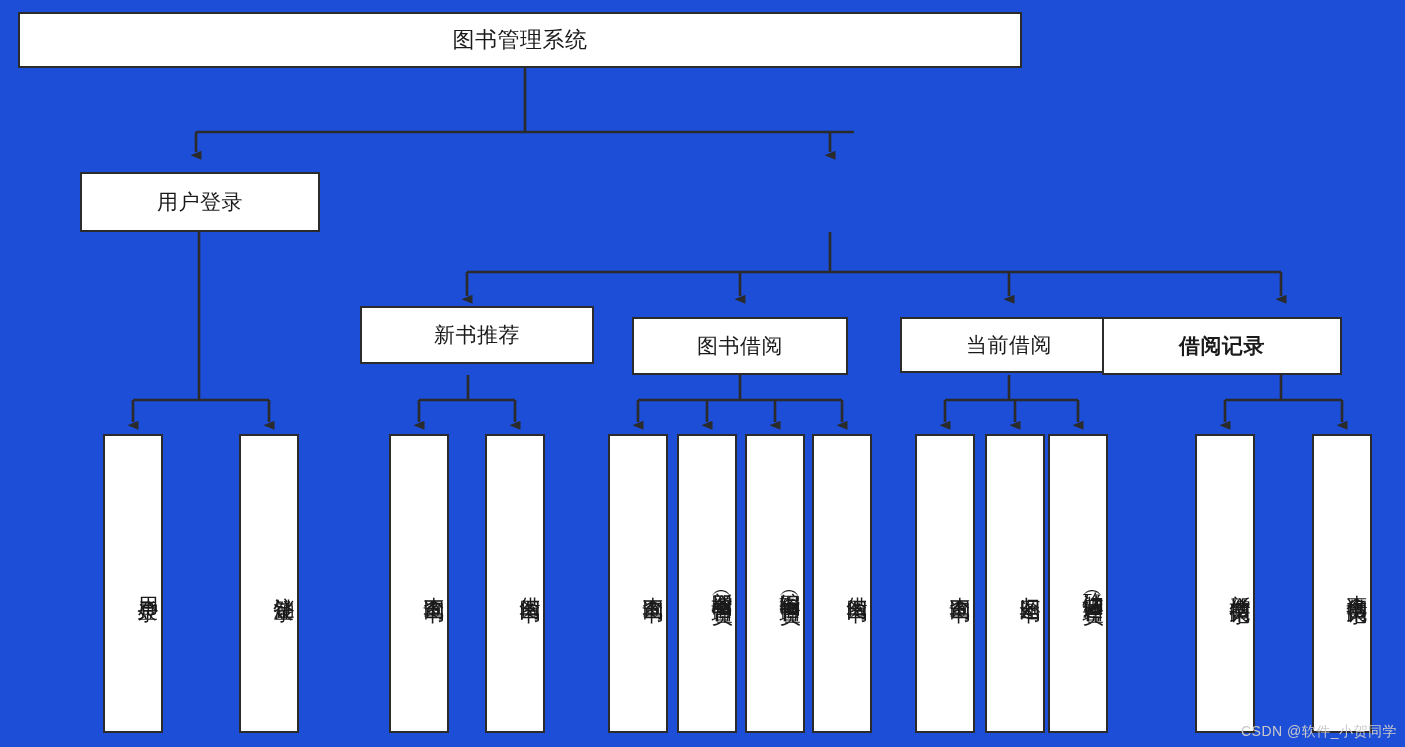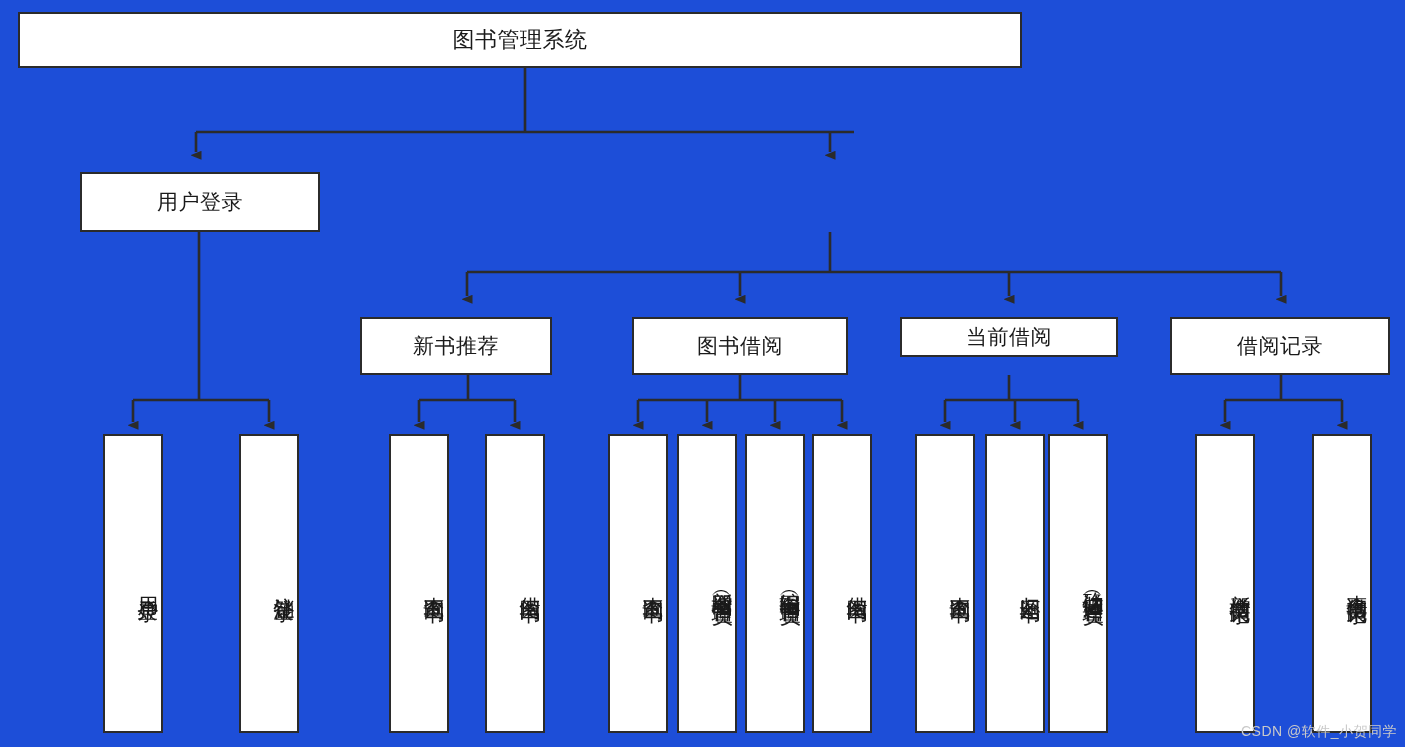--- a/index.html
+++ b/index.html
@@ -131,33 +131,33 @@
 
   <div class="node horizontal" id="root-node" style="left:18px; top:12px; width:1004px; height:56px;">
     <span class="node-label">图书管理系统</span>
   </div>
 
   <div class="node horizontal" style="left:80px; top:172px; width:240px; height:60px;">
     <span class="node-label">用户登录</span>
   </div>
 
 
-  <div class="node horizontal" style="left:360px; top:317px; width:192px; height:58px;">
+  <div class="node horizontal" style="left:360px; top:306px; width:234px; height:58px;">
     <span class="node-label">新书推荐</span>
   </div>
 
   <div class="node horizontal" style="left:632px; top:317px; width:216px; height:58px;font-family:Liberation Serif, serif;">
     <span class="node-label">图书借阅</span>
   </div>
 
-  <div class="node horizontal" style="left:900px; top:317px; width:218px; height:40px;">
+  <div class="node horizontal" style="left:900px; top:317px; width:218px; height:56px;">
     <span class="node-label">当前借阅</span>
   </div>
 
-  <div class="node horizontal" style="left:1170px; top:317px; width:220px; height:58px;">
+  <div class="node horizontal" style="left:1102px; top:317px; width:240px; height:58px;font-weight:bold;">
     <span class="node-label">借阅记录</span>
   </div>
 
   <div class="node vertical" style="left:103px; top:434px; width:60px; height:299px;">
     <span class="node-label">用户登录</span>
   </div>
 
   <div class="node vertical" style="left:239px; top:434px; width:60px; height:299px;">
     <span class="node-label">注销登录</span>
   </div>

